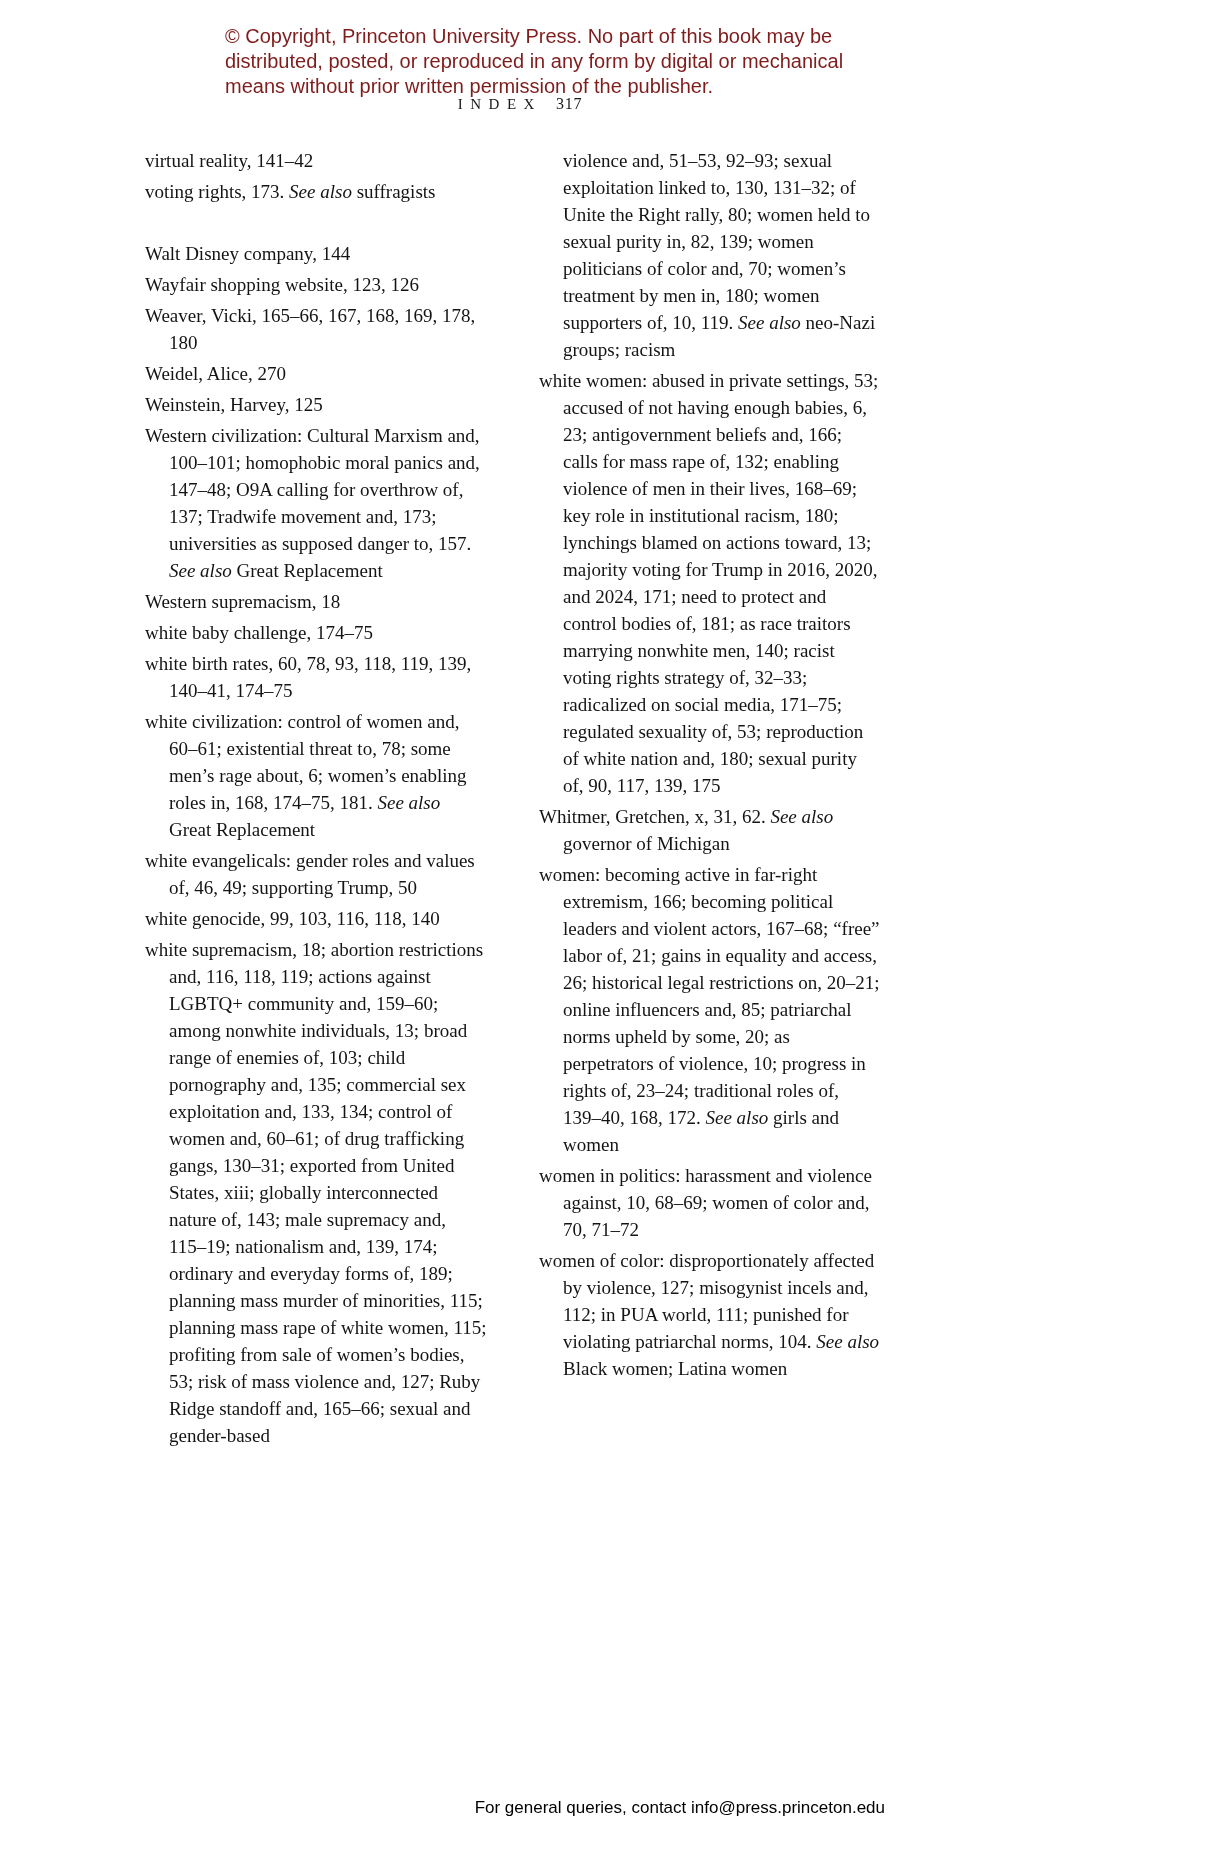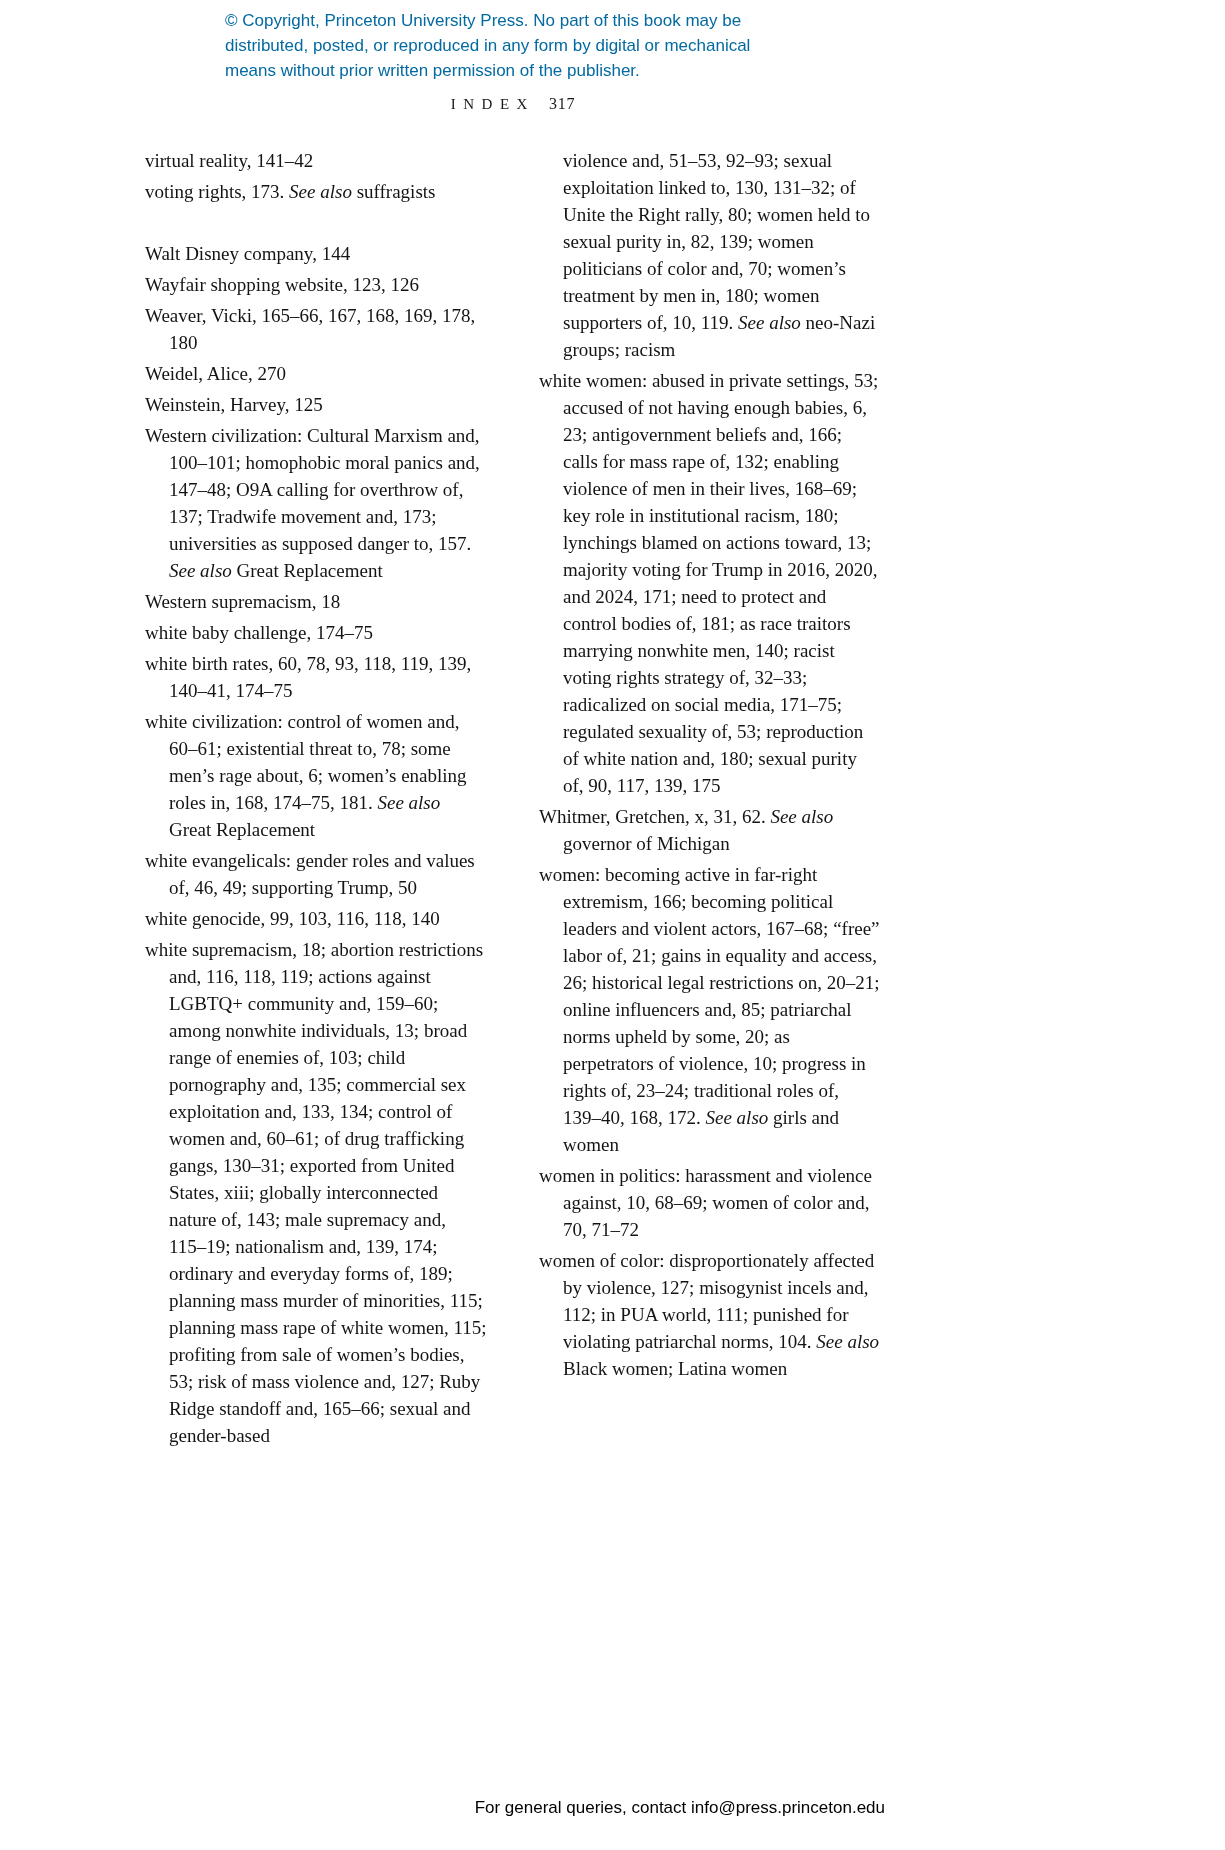--- a/index.html
+++ b/index.html
@@ -12,29 +12,29 @@
     width: 1225px;
     height: 1850px;
     background: #ffffff;
     font-family: "Liberation Serif", serif;
     color: #121212;
     overflow: hidden;
   }
   .copyright {
     position: absolute;
     left: 225px;
-    top: 8px;
+    top: 24px;
     font-family: "Liberation Sans", sans-serif;
-    font-size: 17px;
+    font-size: 20px;
     line-height: 25px;
-    color: #0369a1;
+    color: #7f1d1d;
   }
   .index-header {
     position: absolute;
-    left: 141px;
+    left: 148px;
     top: 95px;
     width: 744px;
     text-align: center;
     font-family: "Liberation Serif", serif;
     color: #1a1a1a;
   }
   .index-title {
     font-size: 15px;
     letter-spacing: 0.5em;
     text-transform: uppercase;

